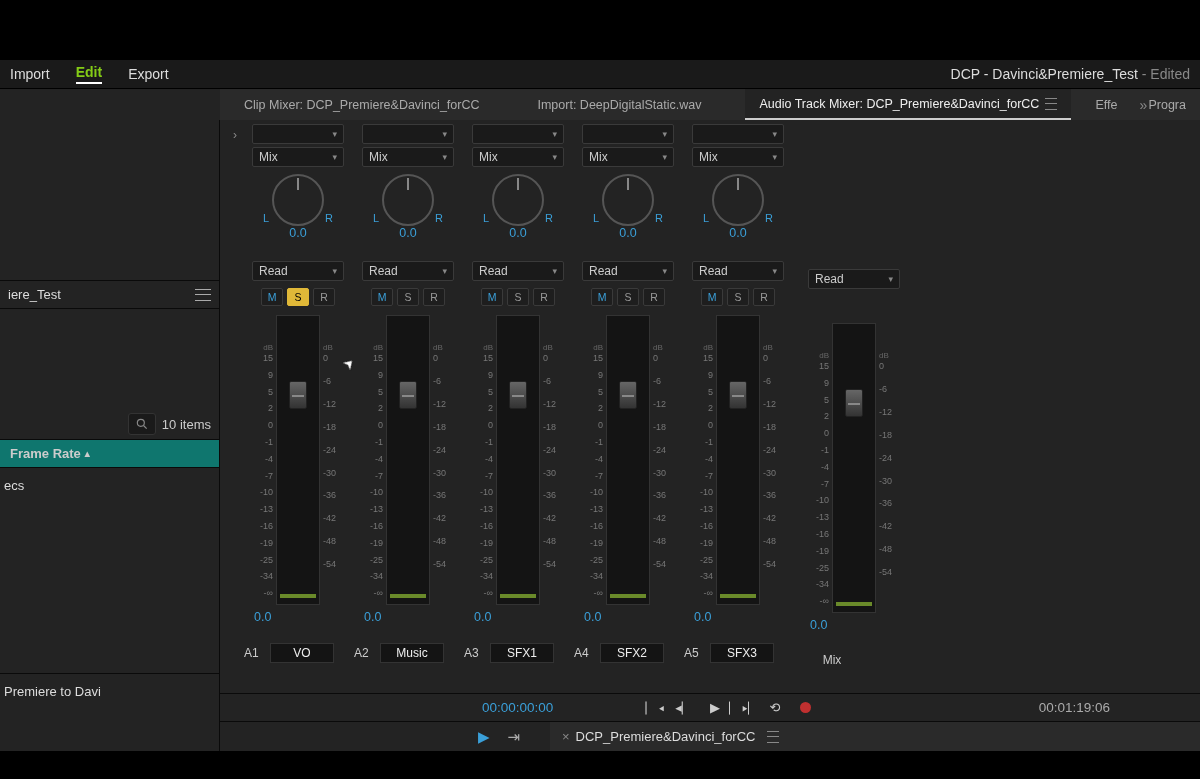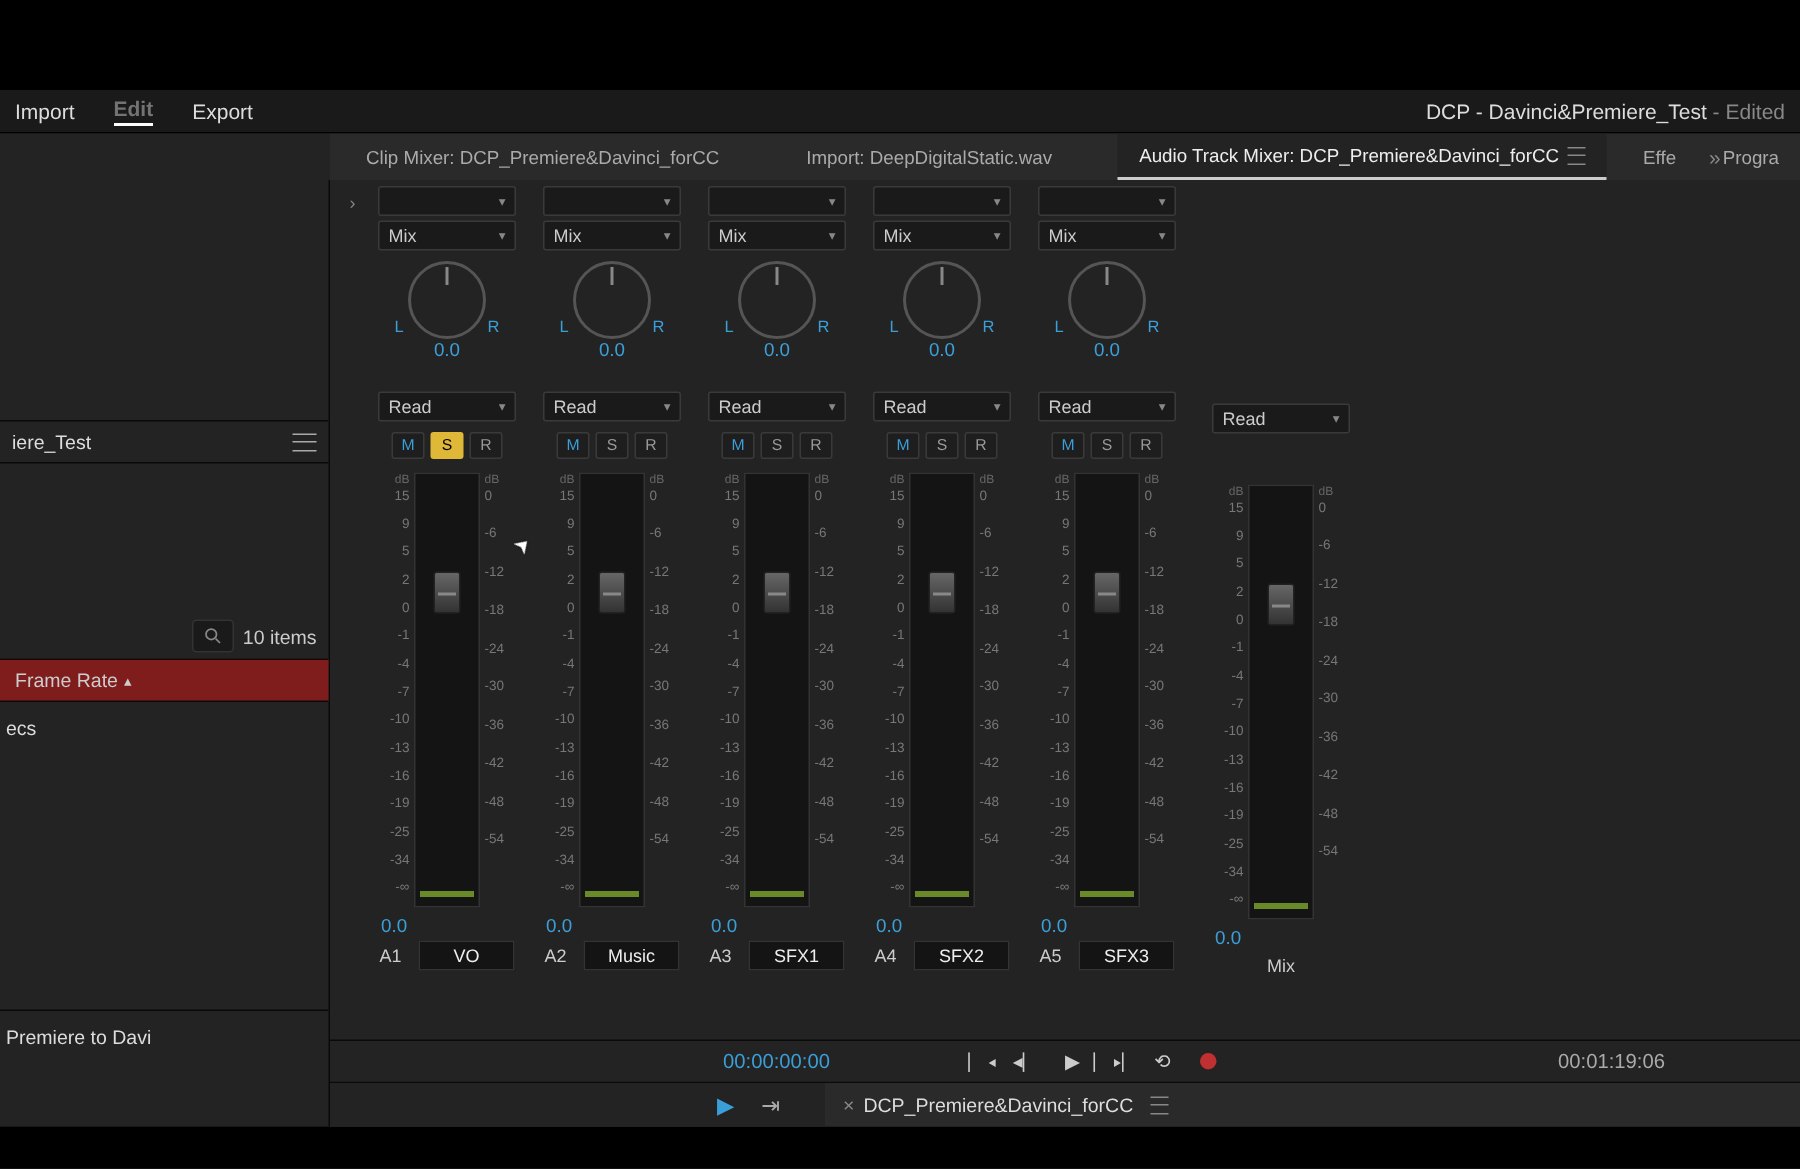--- a/index.html
+++ b/index.html
@@ -3,21 +3,21 @@
 <meta charset="utf-8">
 <style>
   * { box-sizing: border-box; margin: 0; padding: 0; font-family: 'Segoe UI', Arial, sans-serif; }
   body { background: #000; color: #ccc; width: 1200px; height: 779px; overflow: hidden; position: relative; }
   .letterbox-top { height: 60px; background: #000; }
   .app { background: #1a1a1a; height: 691px; position: relative; }
   
   .menubar { height: 28px; display: flex; align-items: center; gap: 26px; padding: 0 10px; justify-content: space-between; }
   .menubar-left { display: flex; gap: 26px; align-items: center; }
   .menu-item { font-size: 14px; color: #ddd; cursor: pointer; }
-  .menu-item.active { font-weight: 600; border-bottom: 2px solid #fff; padding-bottom: 2px; color: #737373; }
+  .menu-item.active { font-weight: 600; border-bottom: 2px solid #fff; padding-bottom: 2px; color: #84cc16; }
   .title-area { font-size: 14px; color: #ddd; }
   .title-area .edited { color: #888; }
   
   .panel-tabs { height: 32px; background: #232323; display: flex; align-items: center; position: relative; border-top: 1px solid #000; }
   .tabs-left { width: 220px; height: 100%; background: #232323; }
   .tabs-right { flex: 1; display: flex; align-items: center; height: 100%; justify-content: flex-start; gap: 0; padding-left: 10px; position: relative; background: #2a2a2a; }
   .tab { font-size: 12.5px; color: #aaa; padding: 0 14px; height: 100%; display: flex; align-items: center; cursor: pointer; }
   .tab.active { color: #eee; border-bottom: 2px solid #ccc; background: #232323; }
   .tab-ham { width: 12px; height: 12px; display: inline-flex; flex-direction: column; justify-content: space-between; margin-left: 6px; }
   .tab-ham span { height: 1px; background: #888; }
@@ -26,21 +26,21 @@
   .main-body { display: flex; height: 631px; }
   .left-panel { width: 220px; background: #232323; border-right: 1px solid #0a0a0a; display: flex; flex-direction: column; }
   .left-spacer { height: 160px; }
   .proj-header { display: flex; justify-content: space-between; align-items: center; padding: 6px 8px; font-size: 13px; color: #ddd; border-top: 1px solid #0a0a0a; border-bottom: 1px solid #0a0a0a; }
   .hamburger { width: 16px; height: 12px; display: flex; flex-direction: column; justify-content: space-between; cursor: pointer; }
   .hamburger span { height: 1px; background: #aaa; }
   .proj-path { padding: 18px 8px 6px 0; font-size: 13px; color: #ddd; text-align: left; }
   .search-row { display: flex; padding: 4px 8px 4px 0; align-items: center; gap: 6px; justify-content: flex-end; }
   .search-box { flex: 0 0 28px; height: 22px; background: #1a1a1a; border: 1px solid #333; border-radius: 3px; display: flex; align-items: center; justify-content: center; }
   .item-count { font-size: 13px; color: #ccc; }
-  .col-header { display: flex; justify-content: flex-start; padding: 6px 10px; font-size: 13px; color: #ccc; background: #7f1d1d; border-top: 1px solid #0a0a0a; border-bottom: 1px solid #0a0a0a; align-items: center; gap: 4px; }
+  .col-header { display: flex; justify-content: flex-start; padding: 6px 10px; font-size: 13px; color: #ccc; background: #0f766e; border-top: 1px solid #0a0a0a; border-bottom: 1px solid #0a0a0a; align-items: center; gap: 4px; font-weight: bold; }
   .bin-list { flex: 1; }
   .bin-item { padding: 10px 0 10px 4px; font-size: 13px; color: #ddd; }
   .bin-item-last { padding: 10px 0 20px 4px; font-size: 13px; color: #ddd; border-top: 1px solid #0a0a0a; margin-top: 20px; }
 
   .mixer-panel { flex: 1; background: #232323; position: relative; display: flex; flex-direction: column; }
   .mixer-body { flex: 1; display: flex; padding: 0 6px; }
   .expand-col { width: 18px; padding-top: 8px; text-align: center; color: #888; font-size: 12px; cursor: pointer; }
   
   .channels { display: flex; gap: 2px; padding-top: 4px; }
   .channel { width: 108px; display: flex; flex-direction: column; align-items: center; gap: 3px; }
@@ -60,30 +60,30 @@
   
   .msr-row { display: flex; gap: 4px; margin-top: 4px; }
   .msr-btn { width: 22px; height: 18px; background: #1e1e1e; border: 1px solid #3a3a3a; border-radius: 2px; font-size: 10.5px; display: flex; align-items: center; justify-content: center; cursor: pointer; color: #999; }
   .msr-btn.mute { color: #3a9fd8; }
   .msr-btn.solo-active { background: #e0b838; color: #000; border-color: #e0b838; }
   
   .fader-area { margin-top: 6px; width: 100px; height: 290px; position: relative; display: flex; }
   .scale-left, .scale-right { width: 28px; display: flex; flex-direction: column; font-size: 9px; color: #777; }
   .scale-left { align-items: flex-end; padding-right: 3px; }
   .scale-right { align-items: flex-start; padding-left: 3px; }
-  .scale-hdr { font-size: 8px; color: #666; height: 10px; }
+  .scale-hdr { font-size: 8px; color: #666; height: 10px; margin-top: 28px; }
   .meter-track { width: 44px; background: #141414; border: 1px solid #333; position: relative; }
   .meter-bar { position: absolute; bottom: 6px; width: 18px; background: linear-gradient(to top, #3a6b2a 0%, #5a9b3a 40%, #d0c040 70%, #c04040 100%); }
   .meter-bar.l { left: 3px; height: 4px; background:#6a8a2a; }
   .meter-bar.r { right: 3px; height: 4px; background:#6a8a2a; }
   .fader-handle { position: absolute; left: 50%; transform: translateX(-50%); width: 18px; height: 28px; background: linear-gradient(#666,#333); border: 1px solid #222; border-radius: 2px; cursor: pointer; top: 65px; }
   .fader-handle::after { content:''; position:absolute; left:2px; right:2px; top:50%; height:2px; background:#888; }
   
   .fader-val { font-size: 12.5px; color: #3a9fd8; margin-top: 2px; align-self: flex-start; margin-left: 10px; }
-  .track-label-row { display: flex; align-items: center; gap: 6px; width: 100%; margin-top: 0; justify-content: center; }
+  .track-label-row { display: flex; align-items: center; gap: 6px; width: 100%; margin-top: 16px; }
   .track-id { font-size: 12px; color: #ccc; width: 20px; }
   .track-name { width: 64px; height: 20px; background: #141414; border: 1px solid #333; font-size: 12px; color: #eee; text-align: center; line-height: 18px; }
   .track-name.mix { background: transparent; border: none; color: #ccc; }
   
   .right-panel { width: 38px; background: #232323; border-left: 1px solid #0a0a0a; position: relative; }
   .right-img { position: absolute; right: 0; top: 182px; width: 30px; height: 250px; background: linear-gradient(135deg,#a89060 0%,#3a5a2a 60%,#2a3a1a 100%); }
   .right-tc { position: absolute; right: 4px; top: 545px; font-size: 13px; color: #3a9fd8; }
   .right-marker { position: absolute; right: 4px; top: 575px; color:#3a9fd8; font-size:11px; }
   
   .transport-bar { height: 28px; background: #232323; border-top: 1px solid #0a0a0a; display: flex; align-items: center; padding: 0 20px; position: relative; }

